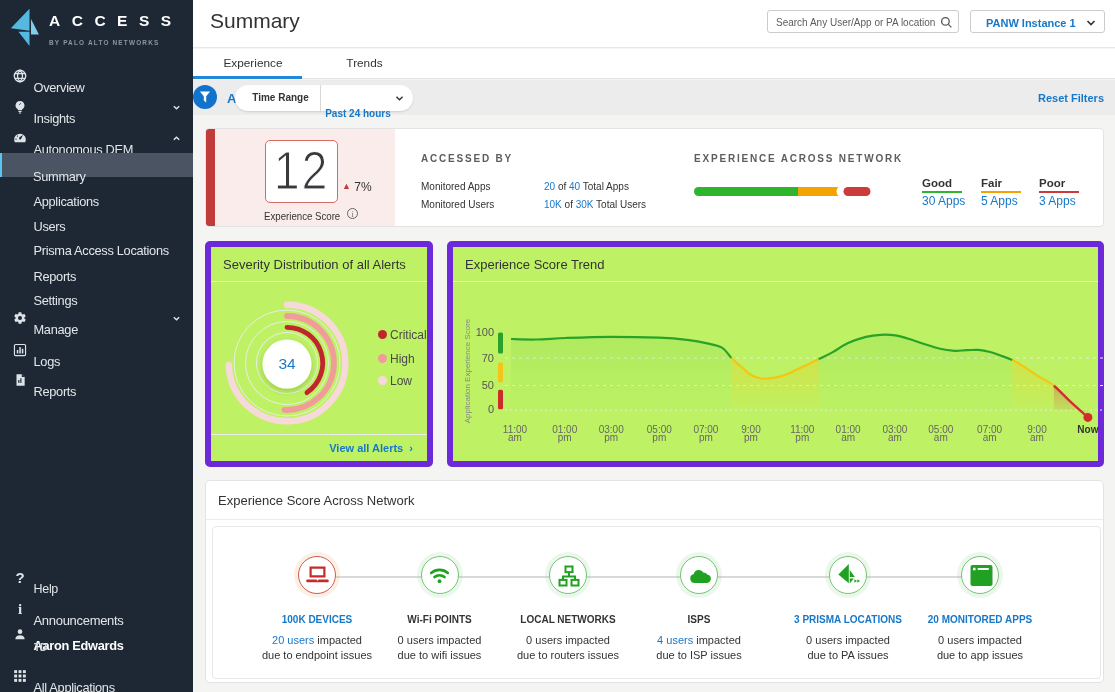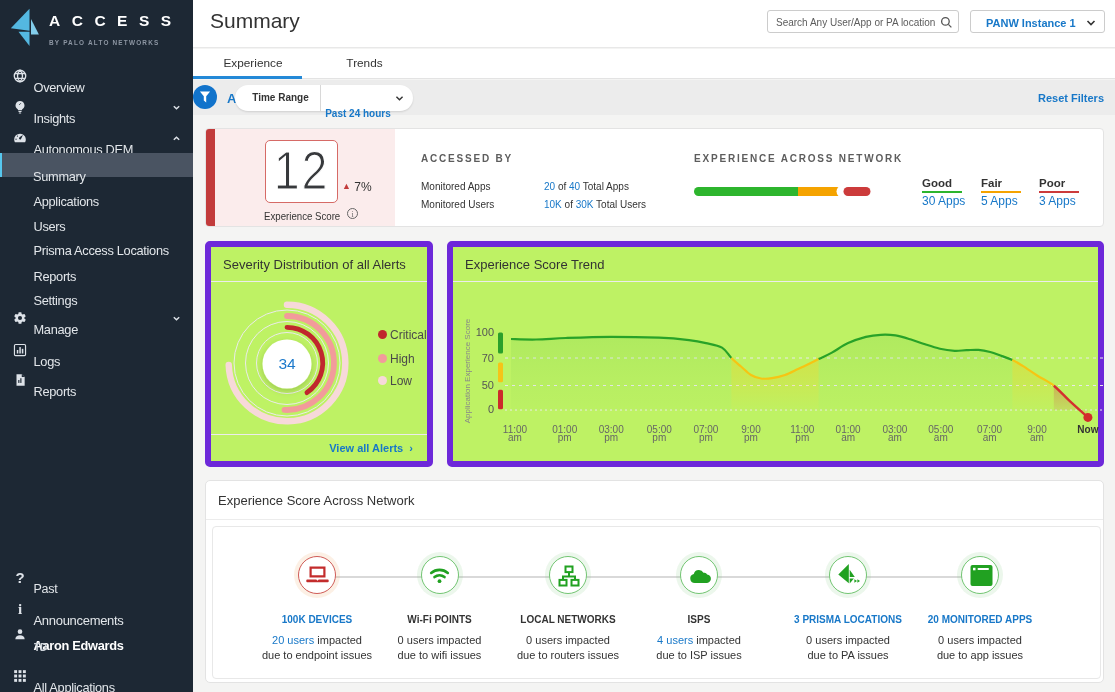--- a/index.html
+++ b/index.html
@@ -173,21 +173,21 @@
     <svg class="ic" viewBox="0 0 24 24" fill="#dde2e8">
         <path d="M6 2h9l5 5v15H6z"></path>
         <path d="M15 2v5h5" fill="#1d2834"></path>
         <rect x="9" y="12" width="2" height="5" fill="#1d2834"></rect>
         <rect x="12.5" y="9" width="2" height="8" fill="#1d2834"></rect>
       </svg>
     <span class="lbl">Reports</span>
   </div>
   <div class="nav" style="top:565px">
     <span class="ic" style="font-size:15px;font-weight:bold;color:#dde2e8;line-height:14px;text-align:center">?</span>
-    <span class="lbl" style="font-size:12.5px">Past</span>
+    <span class="lbl" style="font-size:12.5px">Help</span>
   </div>
   <div class="nav" style="top:596px">
     <span class="ic" style="font-size:15px;font-weight:bold;color:#dde2e8;line-height:14px;text-align:center;font-family:'Liberation Serif',serif">i</span>
     <span class="lbl" style="font-size:13px">Announcements</span>
   </div>
   <div class="nav" style="top:621px">
     <svg class="ic" viewBox="0 0 24 24" fill="#dde2e8">
         <circle cx="12" cy="8" r="4"></circle>
         <path d="M4 21c0-4.4 3.6-7 8-7s8 2.6 8 7z"></path>
       </svg>

